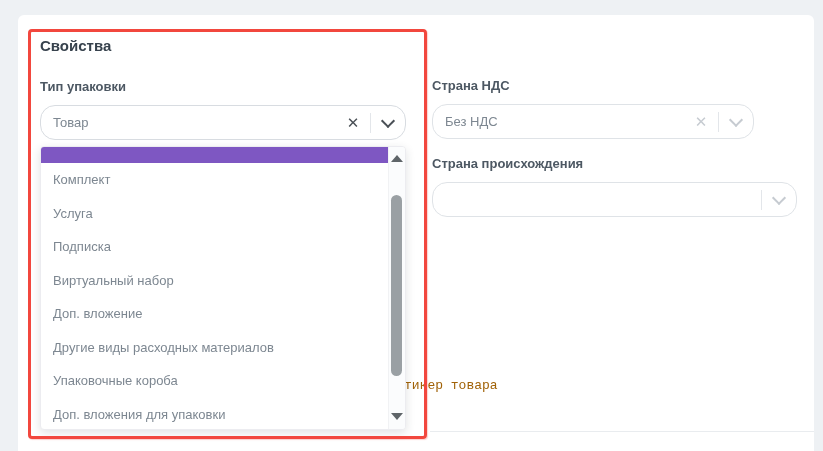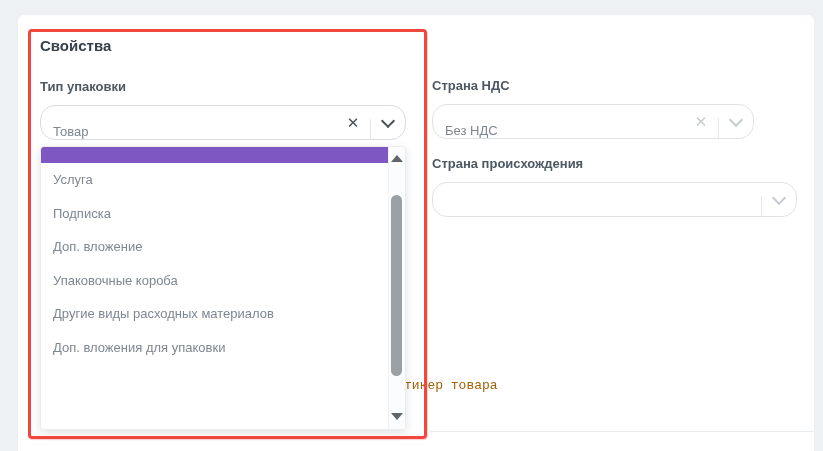--- a/index.html
+++ b/index.html
@@ -15,21 +15,21 @@
   }
   .abs{position:absolute;}
   .heading{
     left:40px;top:37px;font-size:15px;font-weight:700;color:#37424d;z-index:2;
   }
   .field-label{
     font-size:13px;font-weight:700;color:#4d5863;z-index:2;
   }
   .combo{
     background:#fff;border:1px solid #d8dce1;border-radius:15px;
-    display:flex;align-items:flex-end;z-index:3;box-sizing:border-box;
+    display:flex;align-items:center;z-index:3;box-sizing:border-box;
   }
   .combo.light{border-color:#dfe3e7;}
   .combo-input{
     flex:1;border:none;outline:none;background:transparent;
     padding:0 0 0 12px;font-size:13px;color:#7d8791;
     font-family:"Liberation Sans","DejaVu Sans",sans-serif;min-width:0;
   }
   .icon-btn{
     width:34px;height:100%;display:flex;align-items:center;justify-content:center;
     cursor:pointer;flex:0 0 auto;
@@ -101,25 +101,27 @@
     </span>
   <span class="v-sep"></span>
   <span class="icon-btn">
       <span class="chev"></span>
     </span>
 </div>
 
 <div class="abs dropdown">
   <div class="dd-highlight"></div>
   <div class="dd-list">
+    <div class="dd-item">Комплект</div>
     <div class="dd-item">Услуга</div>
     <div class="dd-item">Подписка</div>
+    <div class="dd-item">Виртуальный набор</div>
     <div class="dd-item">Доп. вложение</div>
+    <div class="dd-item">Другие виды расходных материалов</div>
     <div class="dd-item">Упаковочные короба</div>
-    <div class="dd-item">Другие виды расходных материалов</div>
     <div class="dd-item">Доп. вложения для упаковки</div>
   </div>
   <div class="dd-scrollbar">
     <div class="sb-up"></div>
     <div class="sb-thumb"></div>
     <div class="sb-down"></div>
   </div>
 </div>
 
 <div class="abs field-label" style="left:432px;top:78px;">Страна НДС</div>

